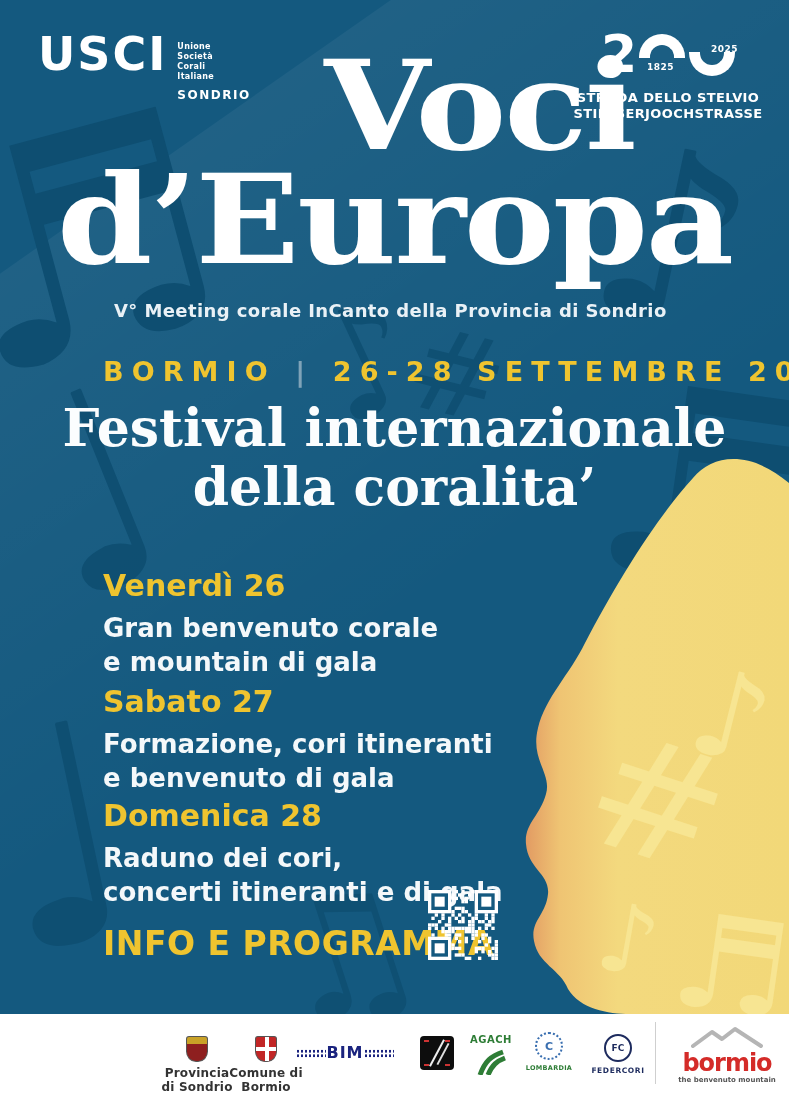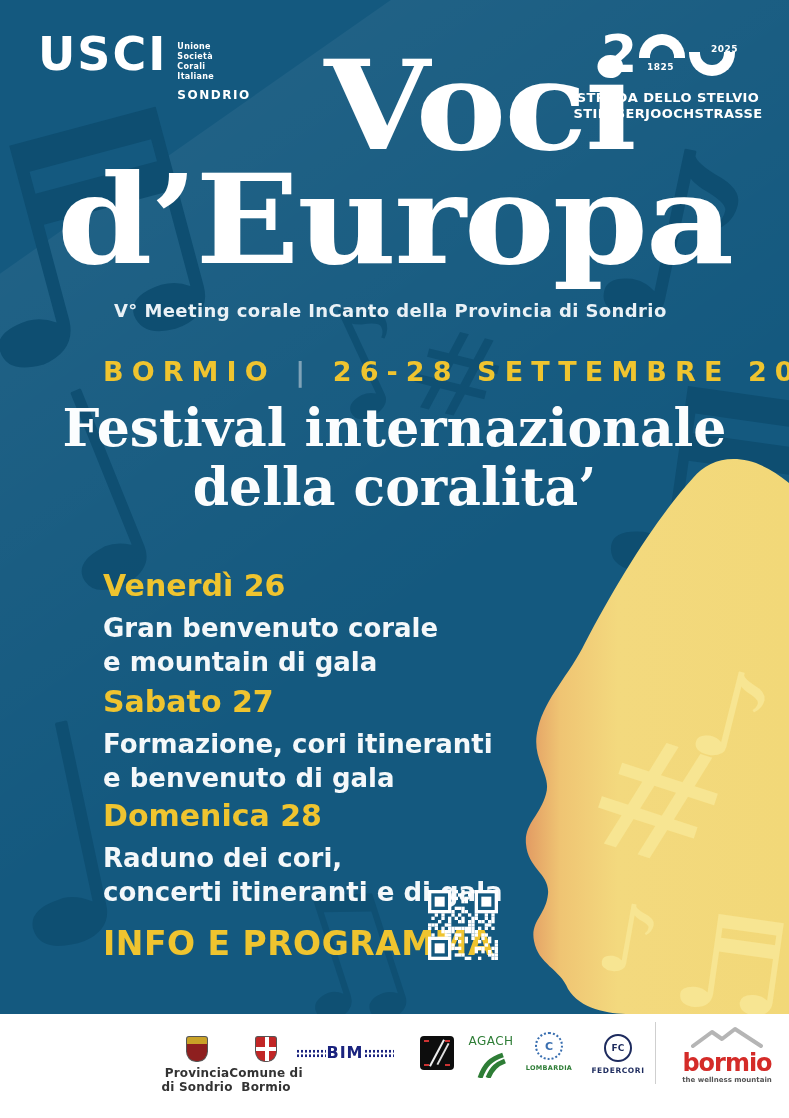--- a/index.html
+++ b/index.html
@@ -82,21 +82,21 @@
   .bim-wrap{display:flex; flex-direction:row; align-items:center;margin-top:6px;}
   .dots{width:30px; height:9px;
     background-image:radial-gradient(#1a237e 1px, transparent 1.3px); background-size:4px 4.5px;}
   .bim-text{font-size:16px; font-weight:bold; color:#1a237e; letter-spacing:1px; line-height:14px;}
   .black-logo{width:34px; height:34px; background:#0d0d0d; border-radius:4px; position:relative; overflow:hidden;}
   .black-logo .wline{position:absolute; width:2px; height:30px; background:#eee; transform:rotate(28deg);}
   .black-logo .w1{left:16px; top:2px;} .black-logo .w2{left:22px; top:6px; height:24px; background:#ddd;}
   .black-logo .rtick{position:absolute; width:5px; height:2px; background:#c33;}
   .black-logo .r1{left:4px; top:4px;} .black-logo .r2{right:4px; top:4px;}
   .black-logo .r3{left:4px; bottom:4px;} .black-logo .r4{right:4px; bottom:4px;}
-  .agach-text{font-size:12px; font-weight:normal; color:#2e7d36; letter-spacing:.5px;}
+  .agach-text{font-size:10px; font-weight:bold; color:#2e7d36; letter-spacing:.5px;}
   .chorus-circle{width:24px; height:24px; border:2px dotted #3a6fb0; border-radius:50%;
     display:flex; align-items:center; justify-content:center; font-size:11px; font-weight:bold; color:#3a6fb0;}
   .chorus-cap{font-size:6.5px; font-weight:bold; color:#2e7d36; letter-spacing:.3px;}
   .fc-circle{width:24px; height:24px; border:2px solid #1d2b5e; border-radius:50%;
     display:flex; align-items:center; justify-content:center; font-size:9px; font-weight:bold; color:#1d2b5e;}
   .fc-cap{font-size:7.5px; font-weight:bold; color:#1d2b5e; letter-spacing:.6px;}
   .divider{position:absolute; left:655px; top:8px; width:1px; height:62px; background:#cfcfcf;}
   .bormio-block{position:absolute; left:672px; top:12px; width:110px; text-align:center;}
   .bormio-name{font-size:24px; font-weight:bold; color:var(--bormio-red,#D42B28); letter-spacing:-1px; line-height:22px;}
   .bormio-tag{font-size:7px; color:#555; margin-top:2px; font-weight:bold;}
@@ -389,17 +389,17 @@
       <div class="fc-cap">FEDERCORI</div>
     </div>
 
     <div class="divider"></div>
 
     <div class="bormio-block">
       <svg width="74" height="22" viewBox="0 0 74 22">
         <path d="M3,20 L22,6 L32,13 L45,3 L71,20" stroke="#b5b5b5" stroke-width="4" fill="none" stroke-linejoin="round" stroke-linecap="round"></path>
       </svg>
       <div class="bormio-name">bormio</div>
-      <div class="bormio-tag">the wellness mountain</div>
+      <div class="bormio-tag">the benvenuto mountain</div>
     </div>
   </div>
 
 </div>
 
 </body></html>

